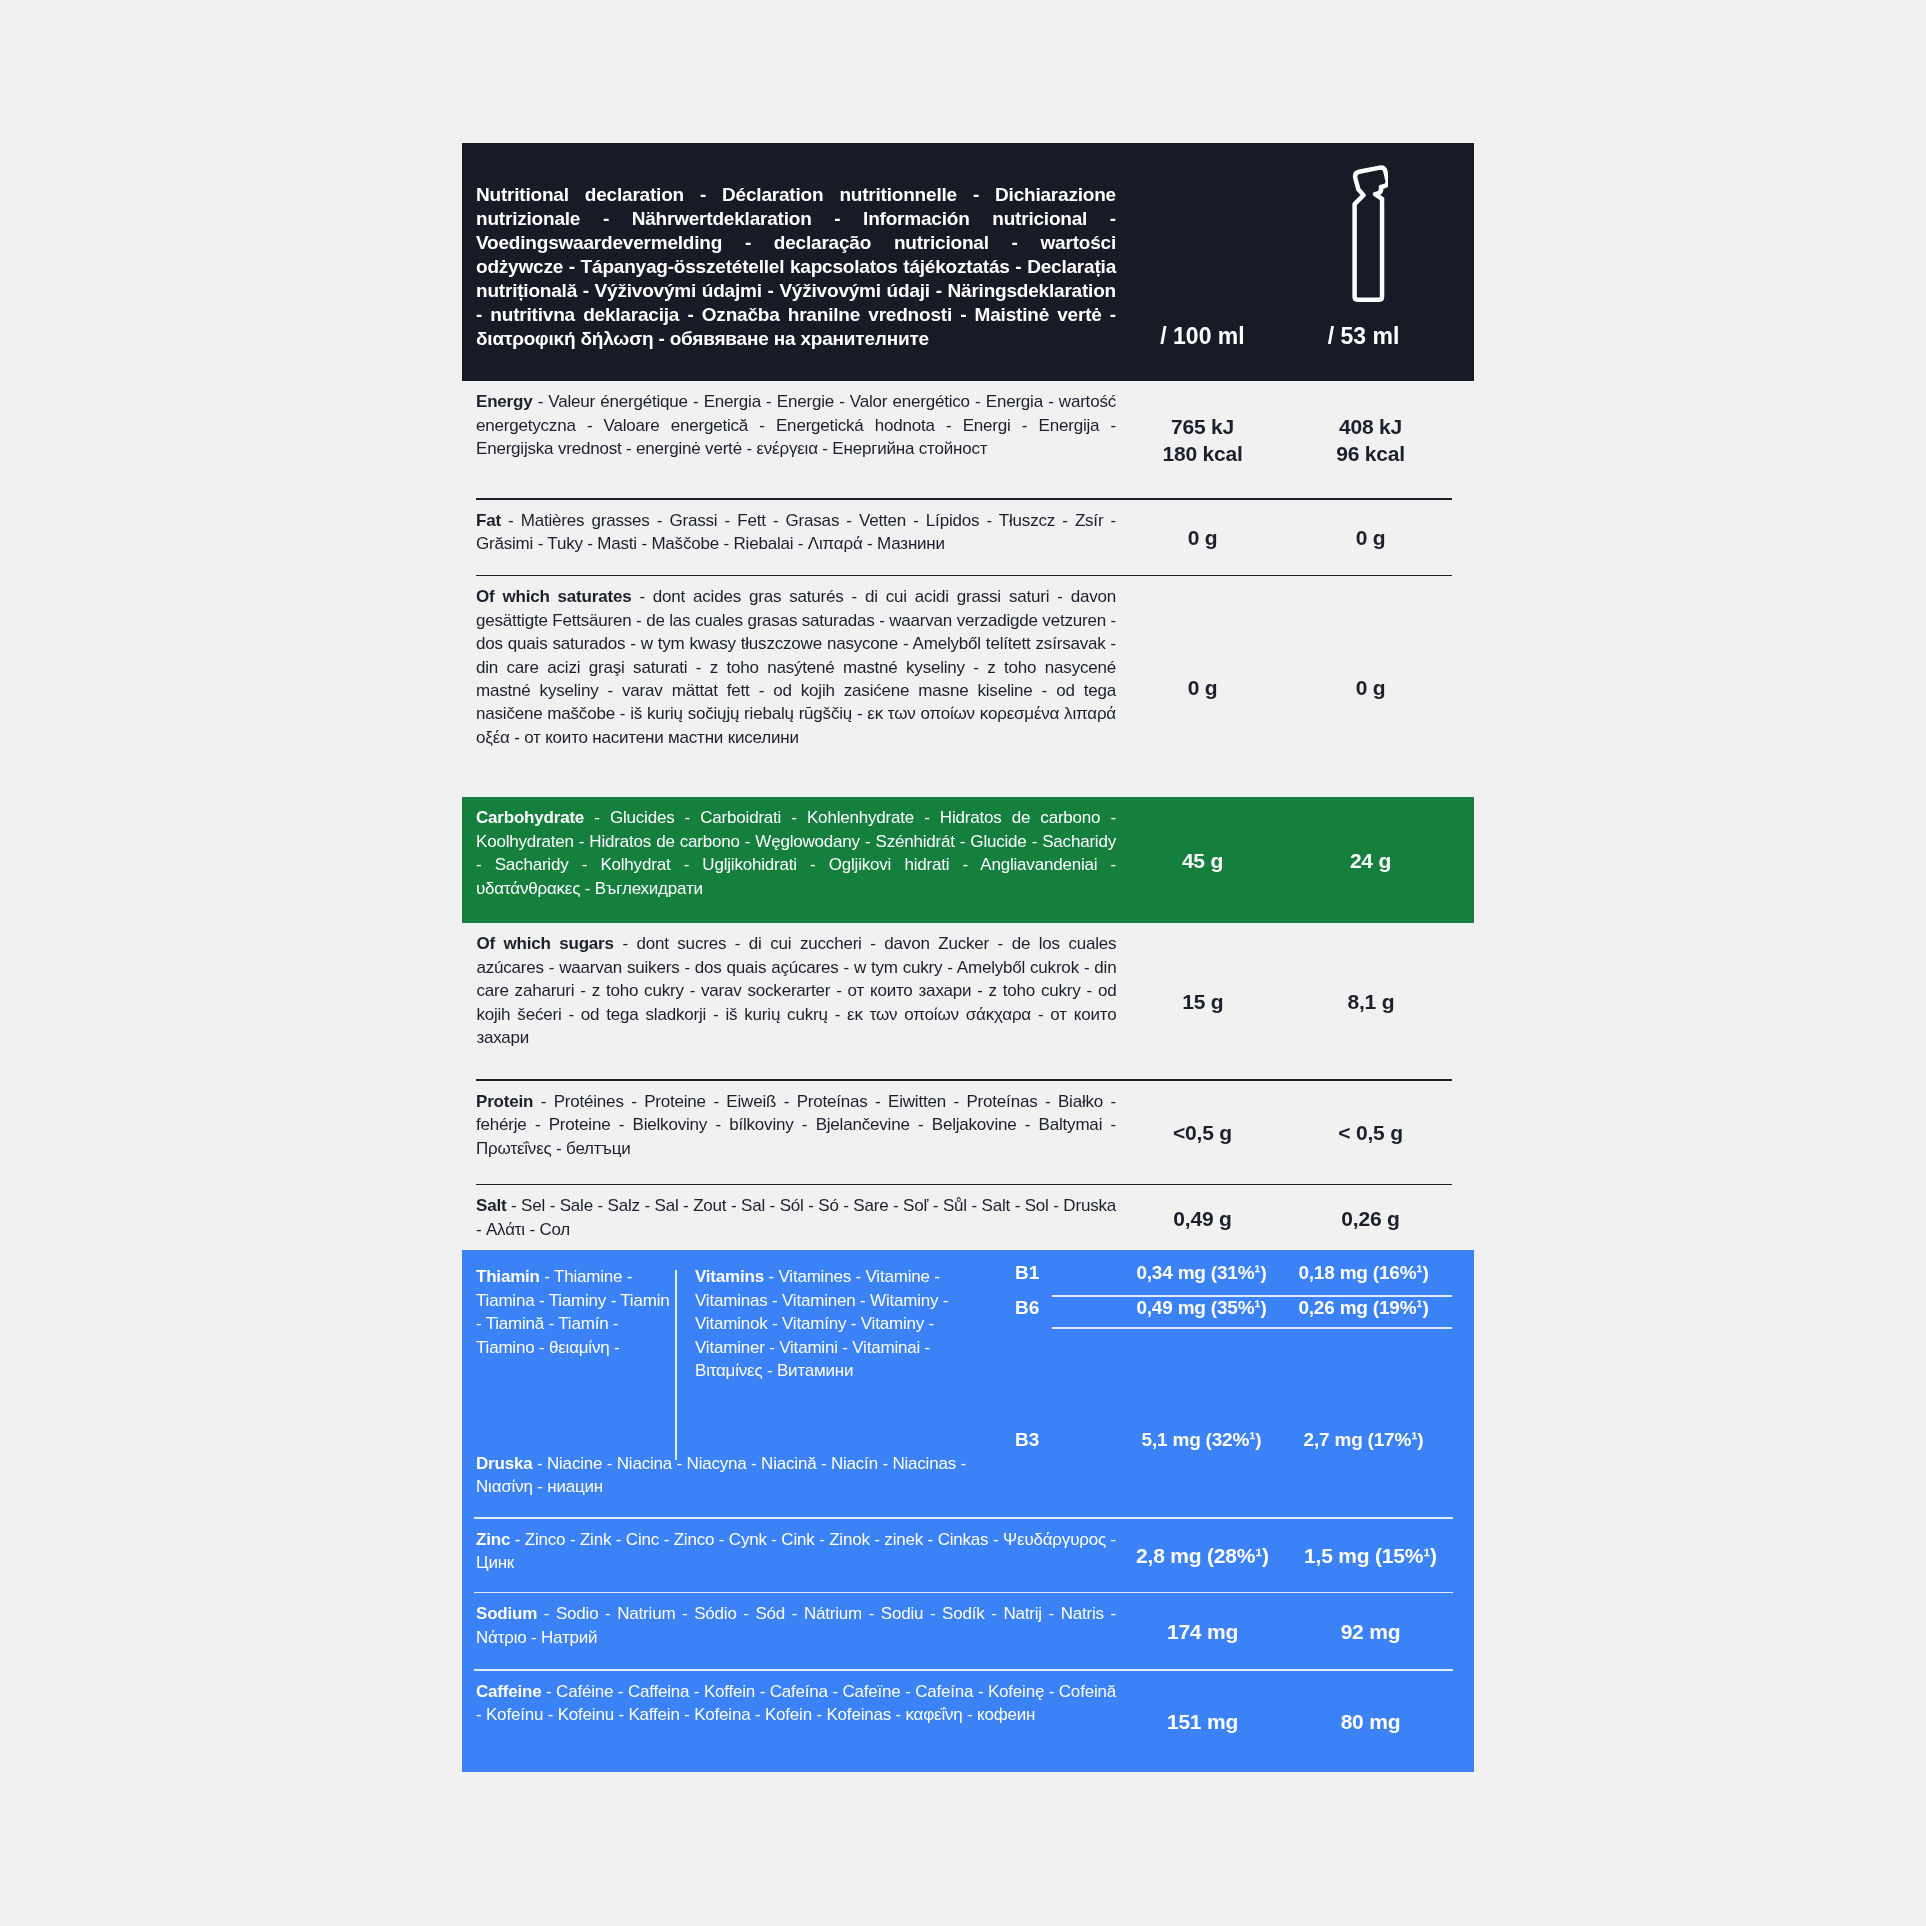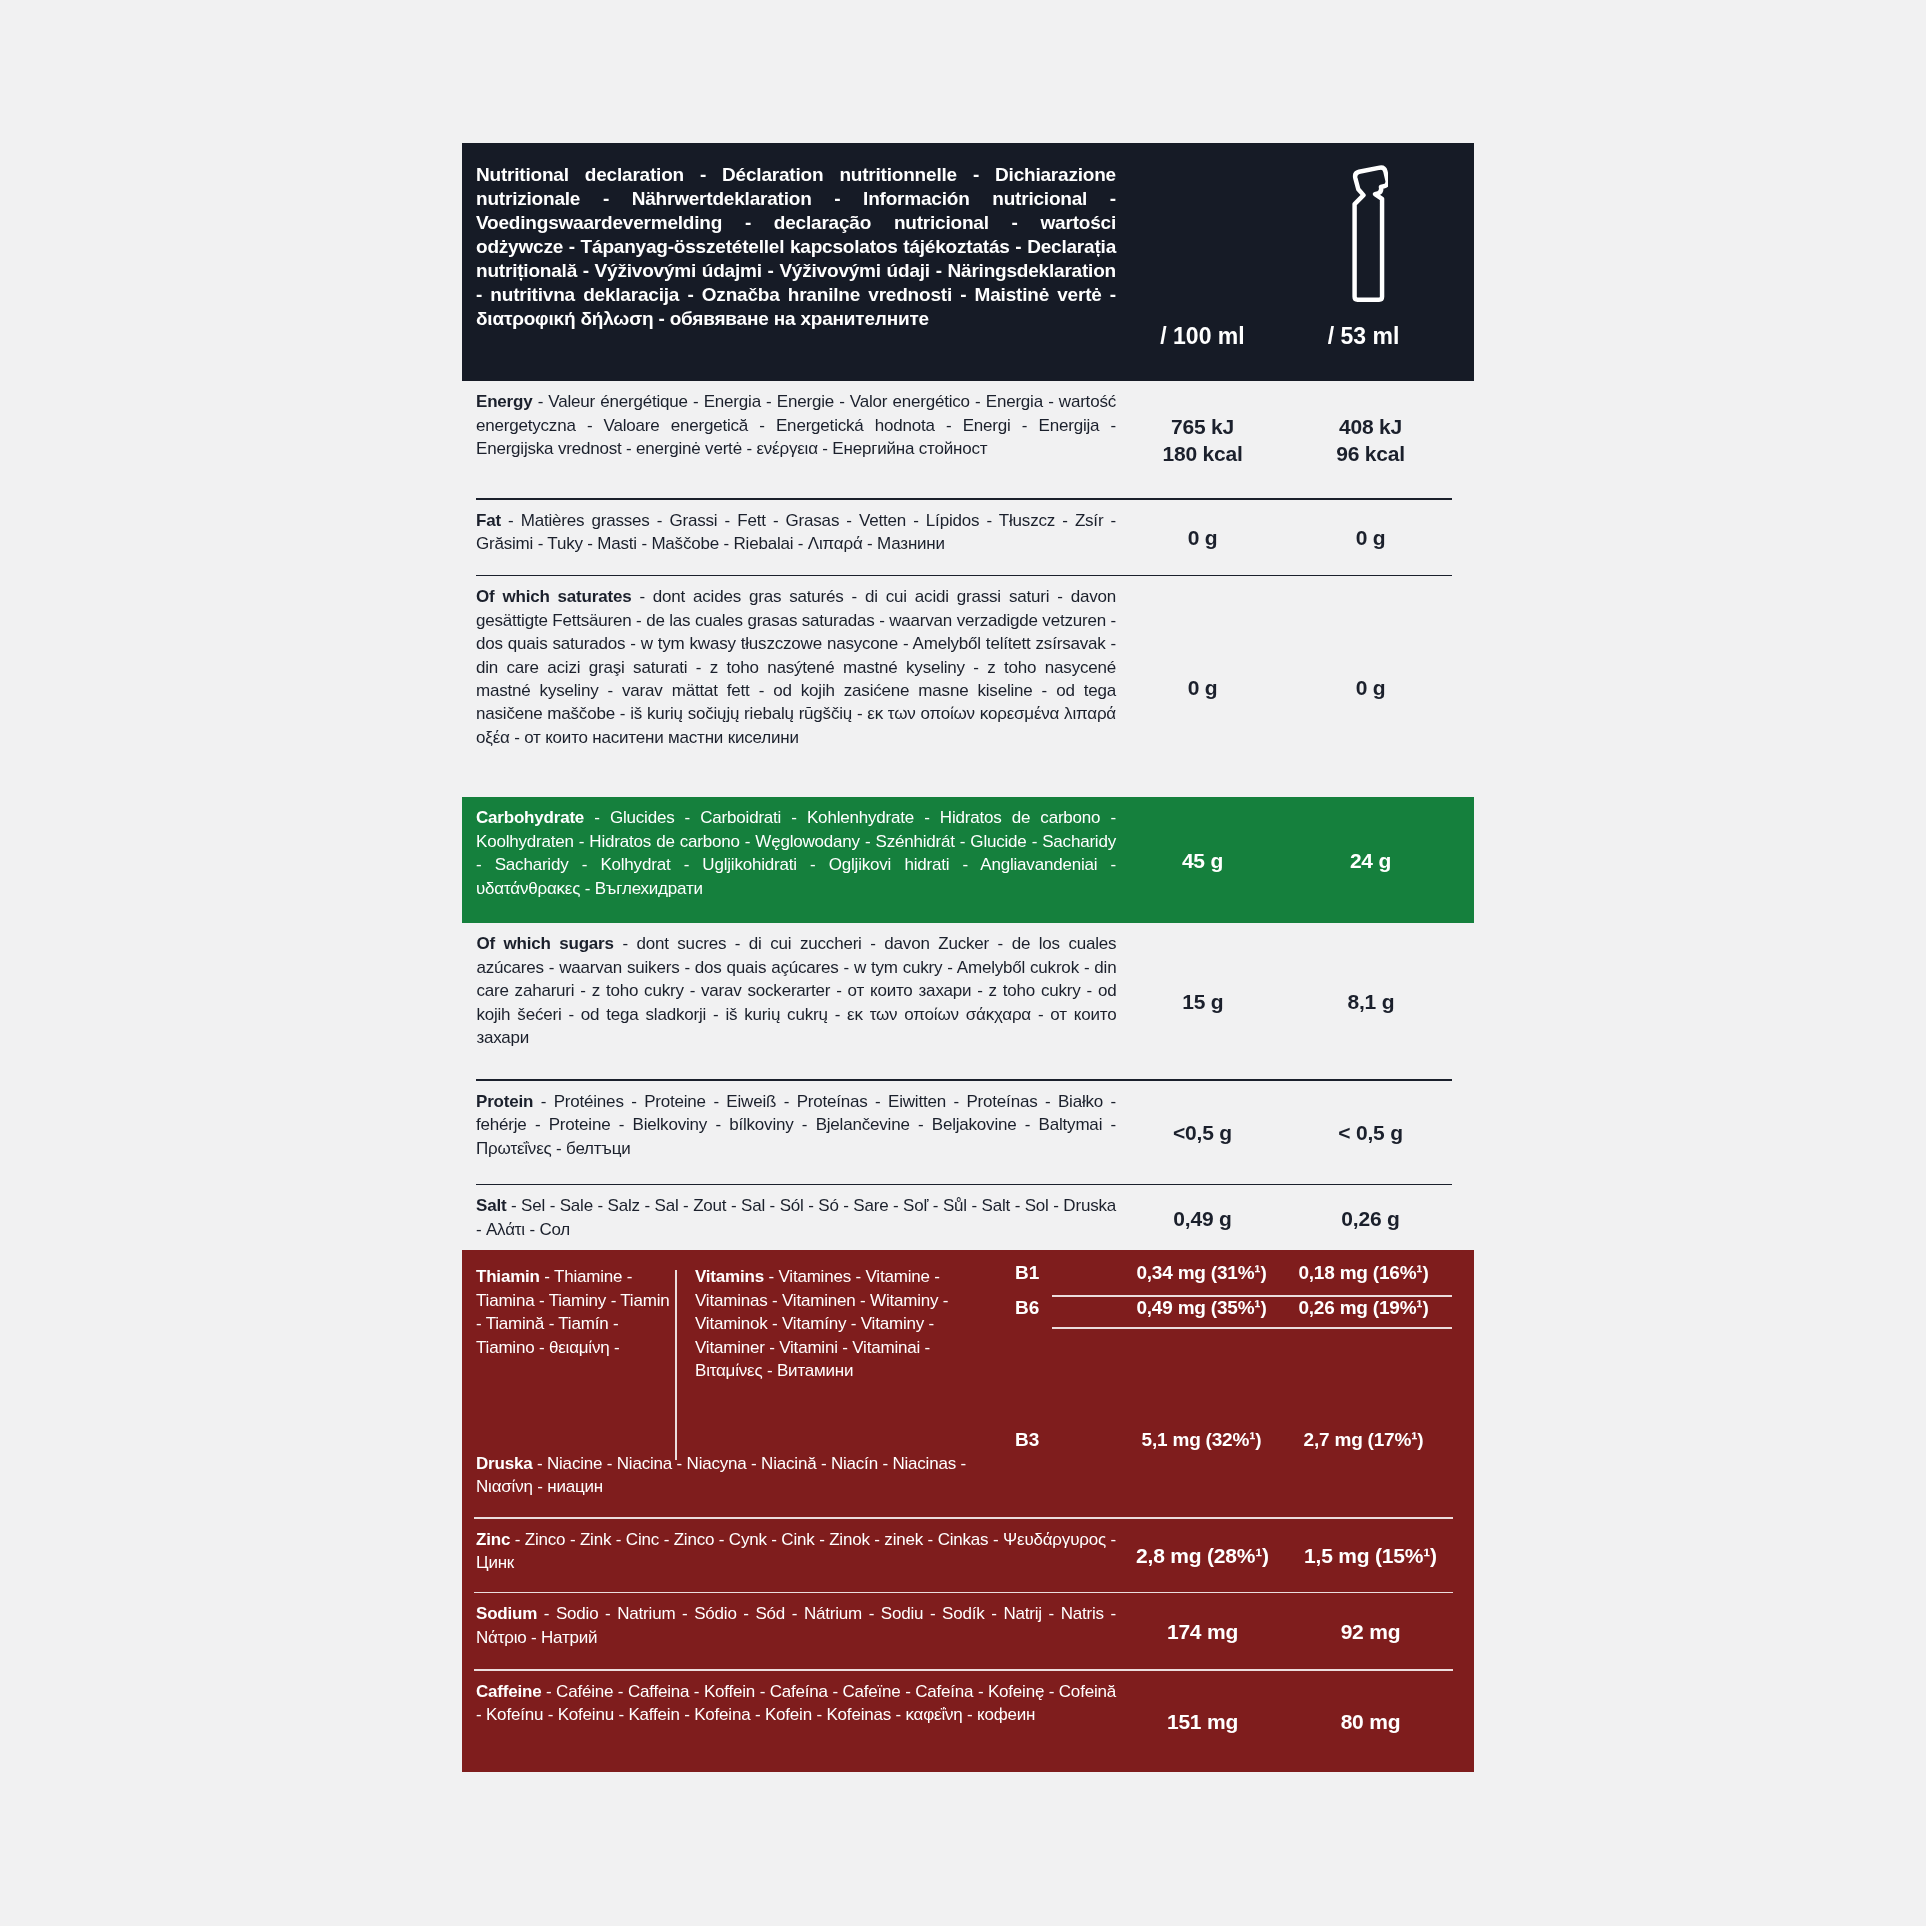--- a/index.html
+++ b/index.html
@@ -13,21 +13,21 @@
     position:absolute;left:462px;top:143px;width:1012px;
   }
   
   .header{
     background:#161b26;color:#fff;
     display:flex;min-height:231px;box-sizing:border-box;
     padding:20px 21.6px 0 14px;
   }
   .header-title{
     width:640px;font-weight:bold;font-size:19px;line-height:1.26;
-    text-align:justify;letter-spacing:-0.2px;
+    text-align:justify;letter-spacing:-0.2px;margin-top:20px;
   }
   .hcol{
     display:flex;flex-direction:column;justify-content:flex-end;align-items:center;
     padding-bottom:31px;box-sizing:border-box;
   }
   .hcol1{width:173px;}
   .hcol2{width:149px;}
   .unit{font-size:23px;font-weight:bold;white-space:nowrap;}
   .flask{margin-bottom:17px;display:block;}
   
@@ -49,21 +49,21 @@
   .v2{width:163px;}
   .sep-dark{height:1.5px;background:#1b202c;margin:0 21.6px 0 14px;}
   .r-energy{min-height:117px;}
   .r-fat{min-height:75px;}
   .r-saturates{min-height:221px;}
   .r-carb{min-height:126px;background:#15803d;color:#fff;}
   .r-sugars{min-height:156px;justify-content:flex-end;}
   .r-protein{min-height:103px;}
   .r-salt{min-height:65px;}
   
-  .vitsec{background:#7f1d1d;color:#fff;}
+  .vitsec{background:#3b82f6;color:#fff;}
   .vitblock{position:relative;height:267px;}
   .thiamin{position:absolute;left:14px;top:15.4px;width:194px;font-size:17px;line-height:1.38;letter-spacing:-0.2px;}
   .vdivider{position:absolute;left:213px;top:20px;width:1.5px;height:190px;background:rgba(255,255,255,.85);}
   .vitlabel{position:absolute;left:233px;top:15.4px;width:260px;font-size:17px;line-height:1.38;letter-spacing:-0.2px;}
   .blabel{position:absolute;left:553px;font-size:19px;font-weight:bold;}
   .bv{position:absolute;text-align:center;font-weight:bold;font-size:19px;letter-spacing:-0.2px;white-space:nowrap;}
   .bvc1{left:653px;width:173px;}
   .bvc2{left:827px;width:149px;}
   .bline{position:absolute;left:590px;right:21.6px;height:1.5px;background:rgba(255,255,255,.85);}
   .b1row{top:12px;}  .bline1{top:45px;}

